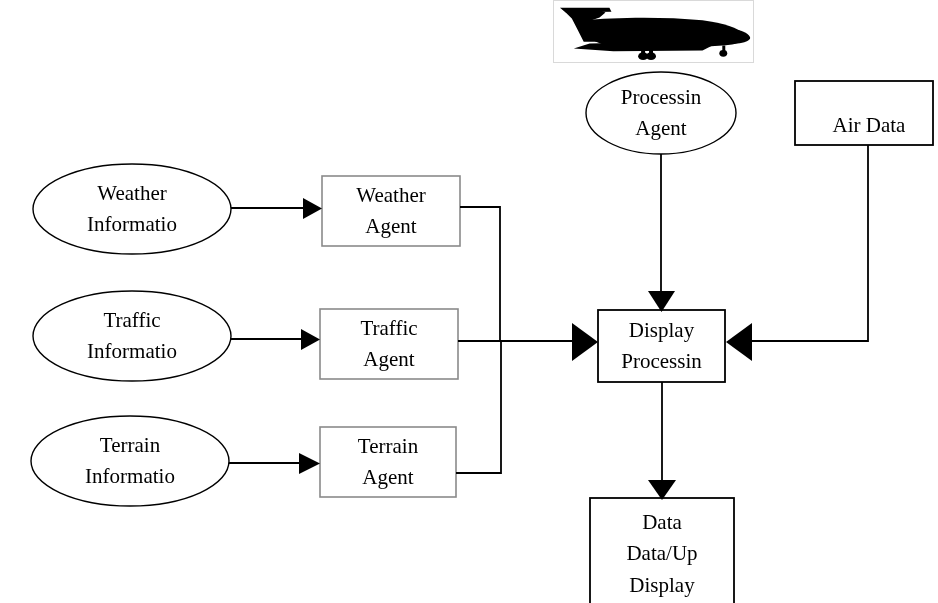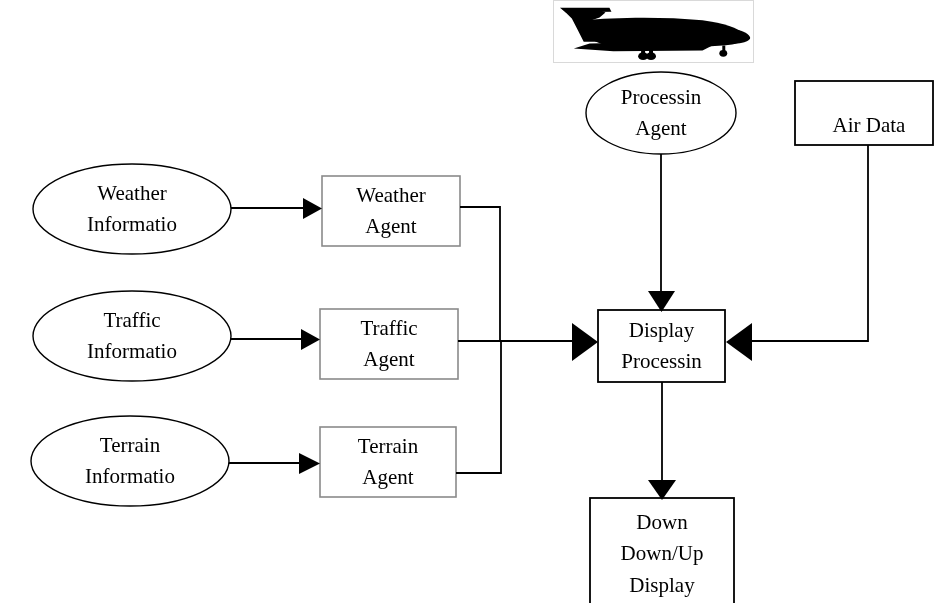--- a/index.html
+++ b/index.html
@@ -172,18 +172,18 @@
   <div class="node-label" style="left:795px; top:94px; width:148px; height:64px;">
     <span>Air  Data</span>
   </div>
 
   <div class="node-label" style="left:598px; top:310px; width:127px; height:72px;">
     <span>Display</span>
     <span>Processin</span>
   </div>
 
   <div class="node-label" style="left:590px; top:498px; width:144px; height:112px;">
-    <span>Down</span>
-    <span>Down/Up</span>
+    <span>Data</span>
+    <span>Data/Up</span>
     <span>Display</span>
   </div>
 
 </div>
 
 </body></html>

